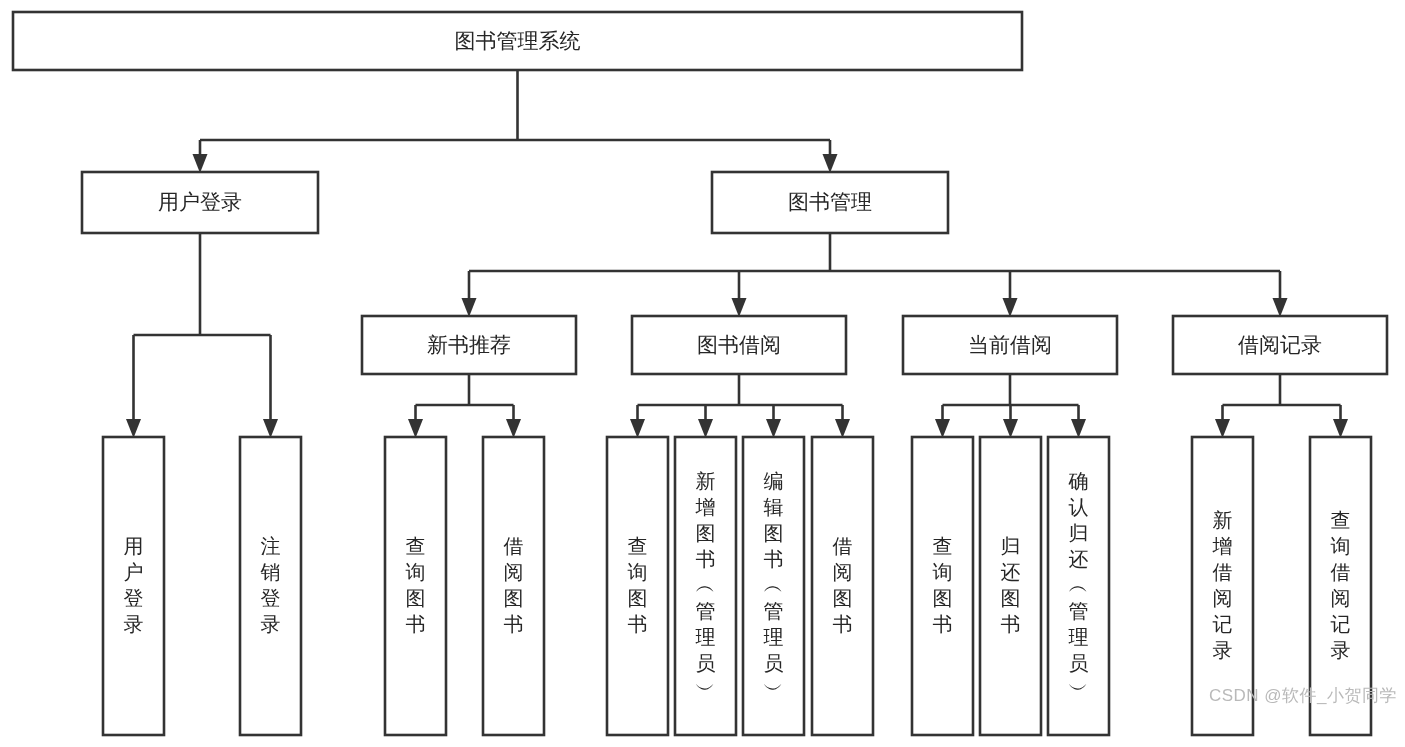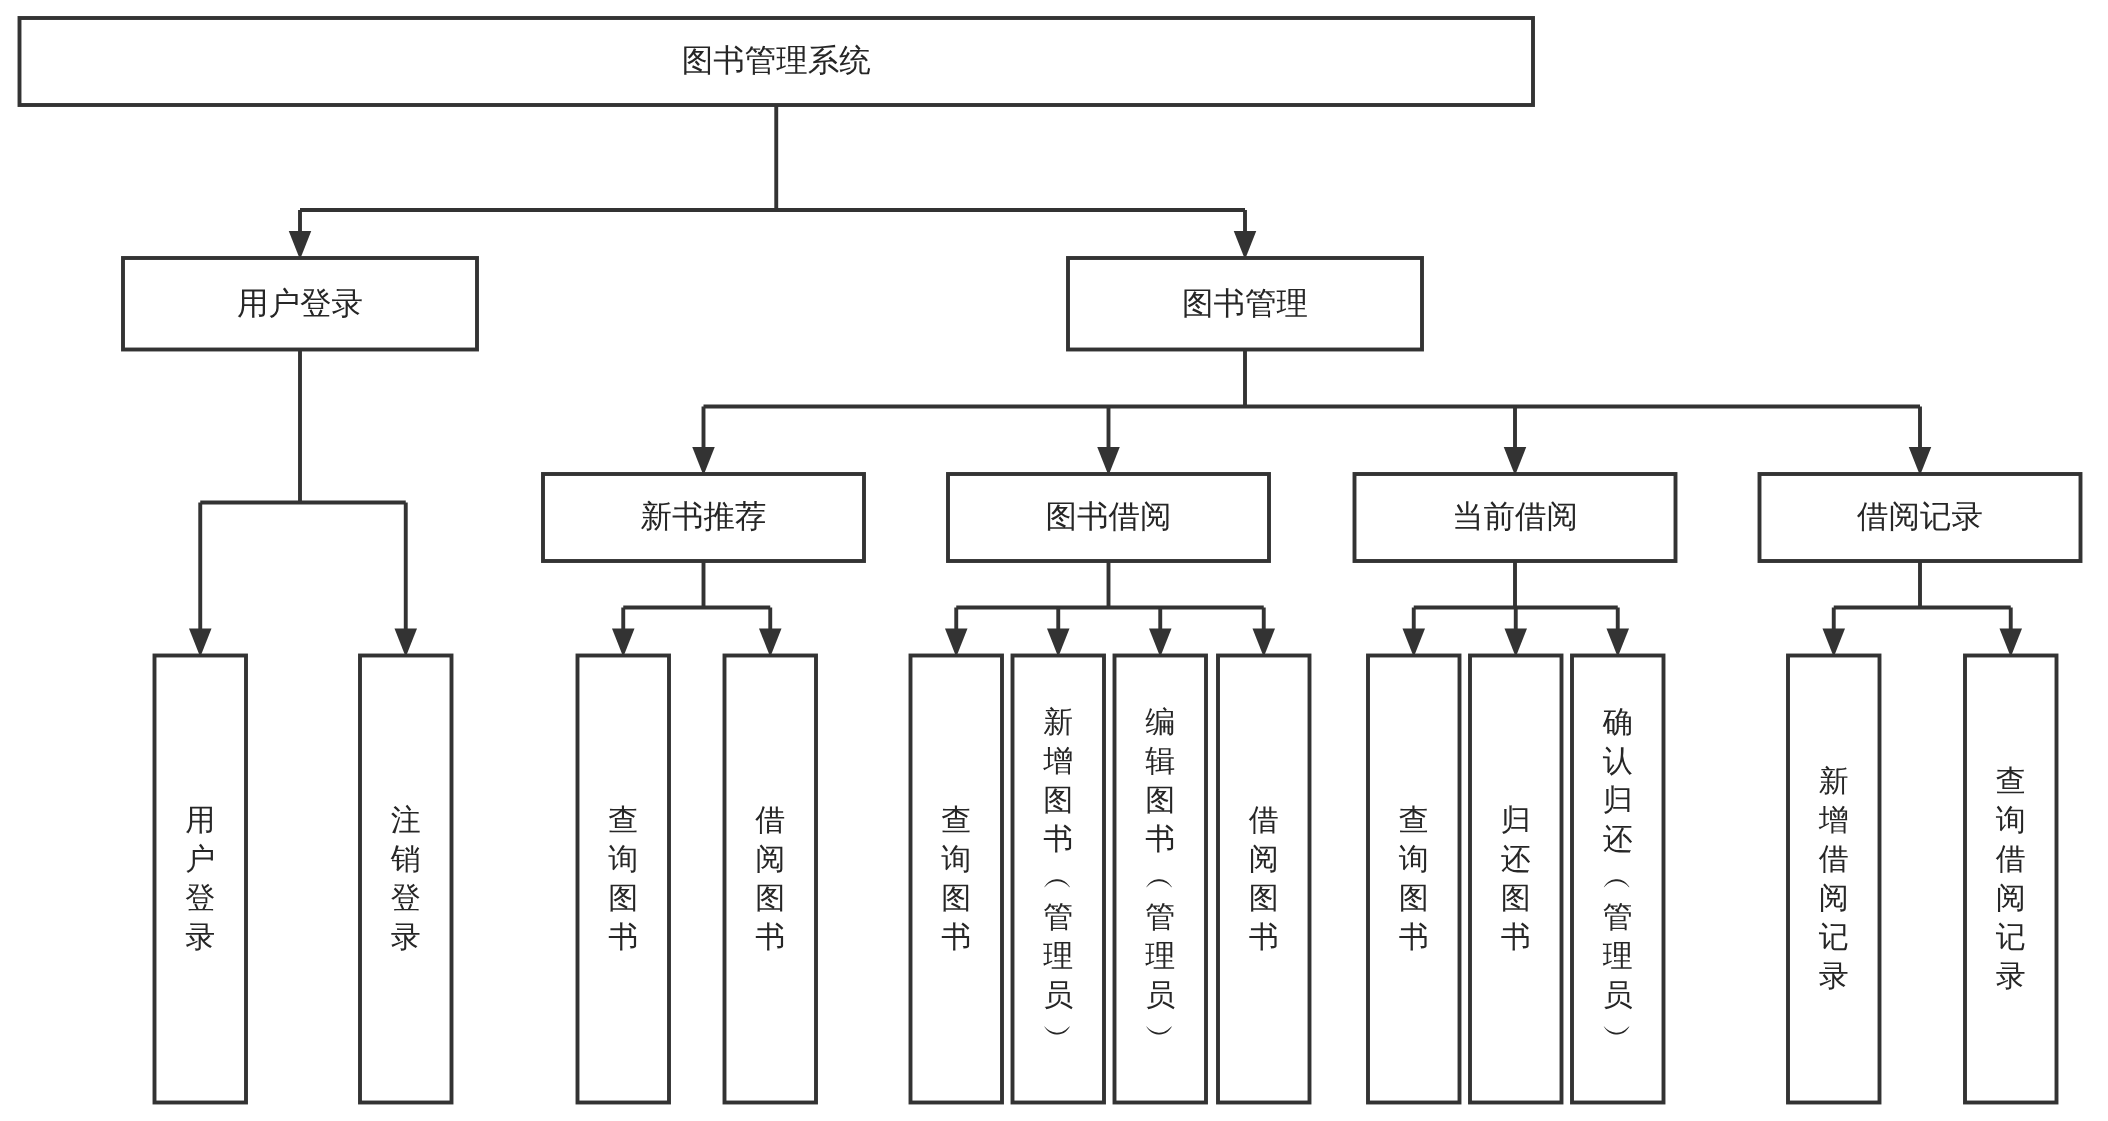--- a/index.html
+++ b/index.html
@@ -217,13 +217,14 @@
         <g>
           <rect class="node-box" x="1192" y="437" width="61" height="298"></rect>
           <text class="node-label vertical-label" x="1222.5" y="522"><tspan x="1222.5" dy="0">新</tspan><tspan x="1222.5" dy="26">增</tspan><tspan x="1222.5" dy="26">借</tspan><tspan x="1222.5" dy="26">阅</tspan><tspan x="1222.5" dy="26">记</tspan><tspan x="1222.5" dy="26">录</tspan></text>
         </g>
         <g>
           <rect class="node-box" x="1310" y="437" width="61" height="298"></rect>
           <text class="node-label vertical-label" x="1340.5" y="522"><tspan x="1340.5" dy="0">查</tspan><tspan x="1340.5" dy="26">询</tspan><tspan x="1340.5" dy="26">借</tspan><tspan x="1340.5" dy="26">阅</tspan><tspan x="1340.5" dy="26">记</tspan><tspan x="1340.5" dy="26">录</tspan></text>
         </g>
       </g>
   </svg>
+  <div class="watermark">CSDN @软件_小贺同学</div>
 </div>
 
 </body></html>

